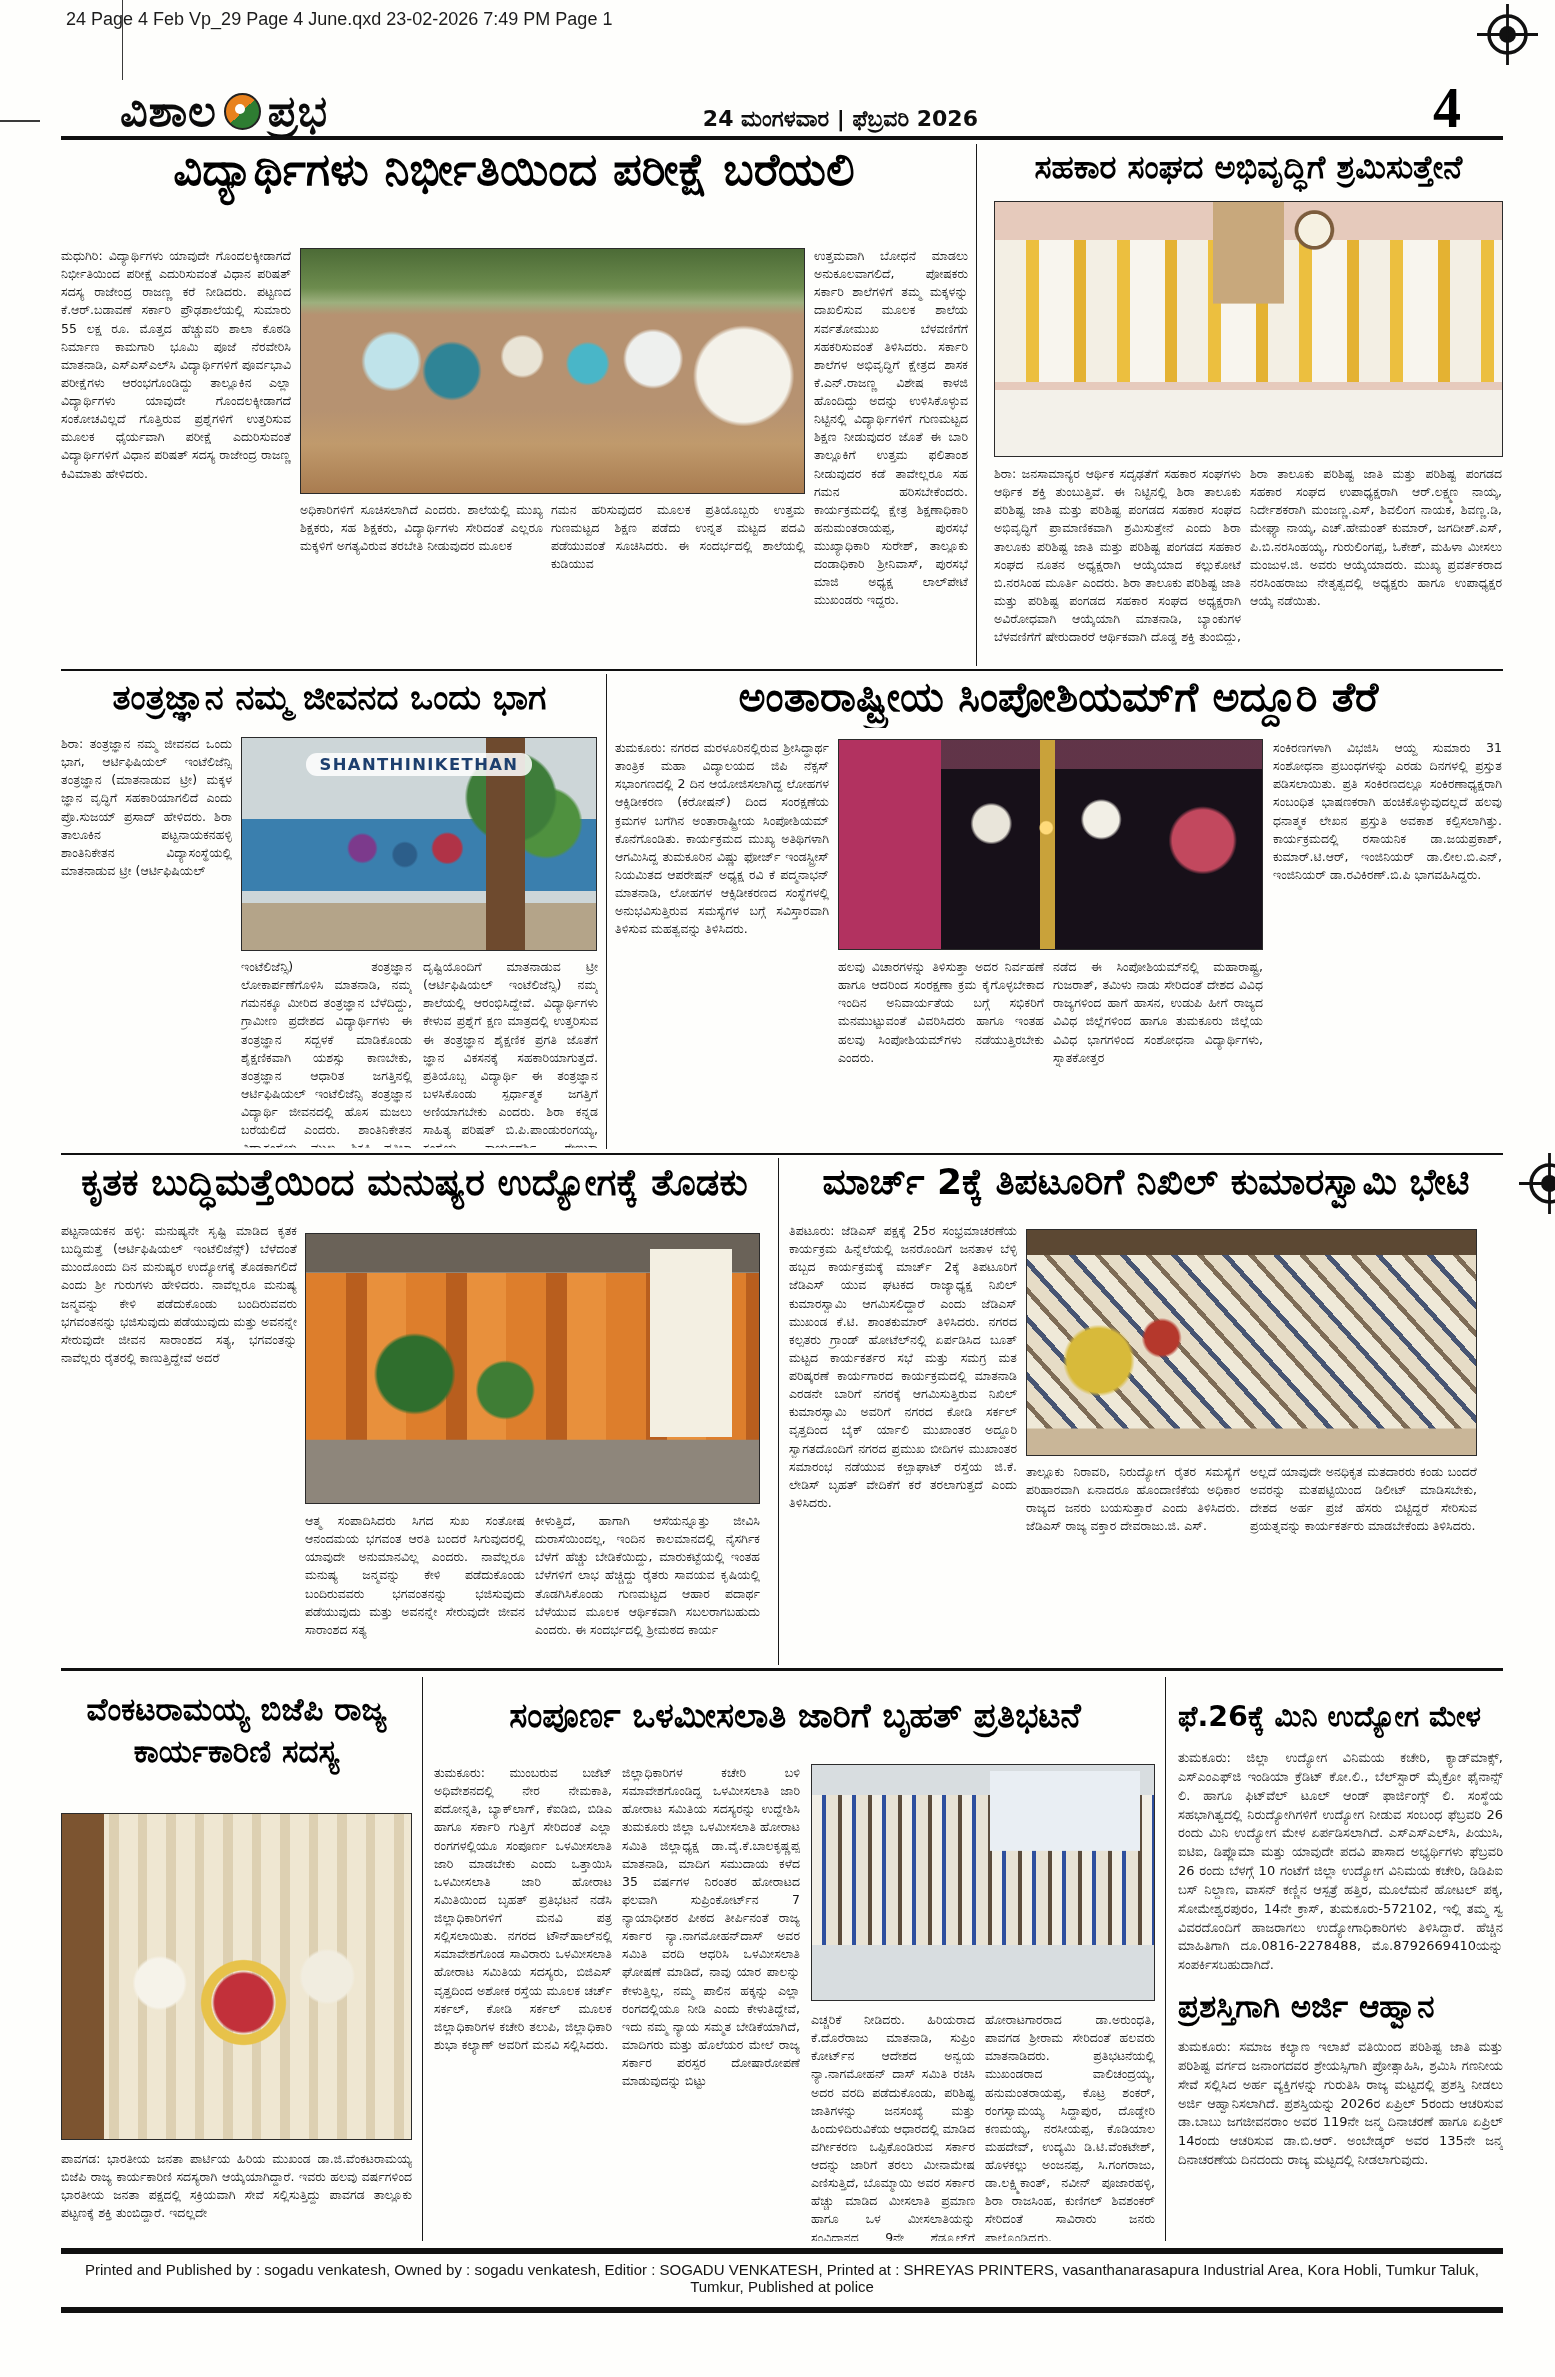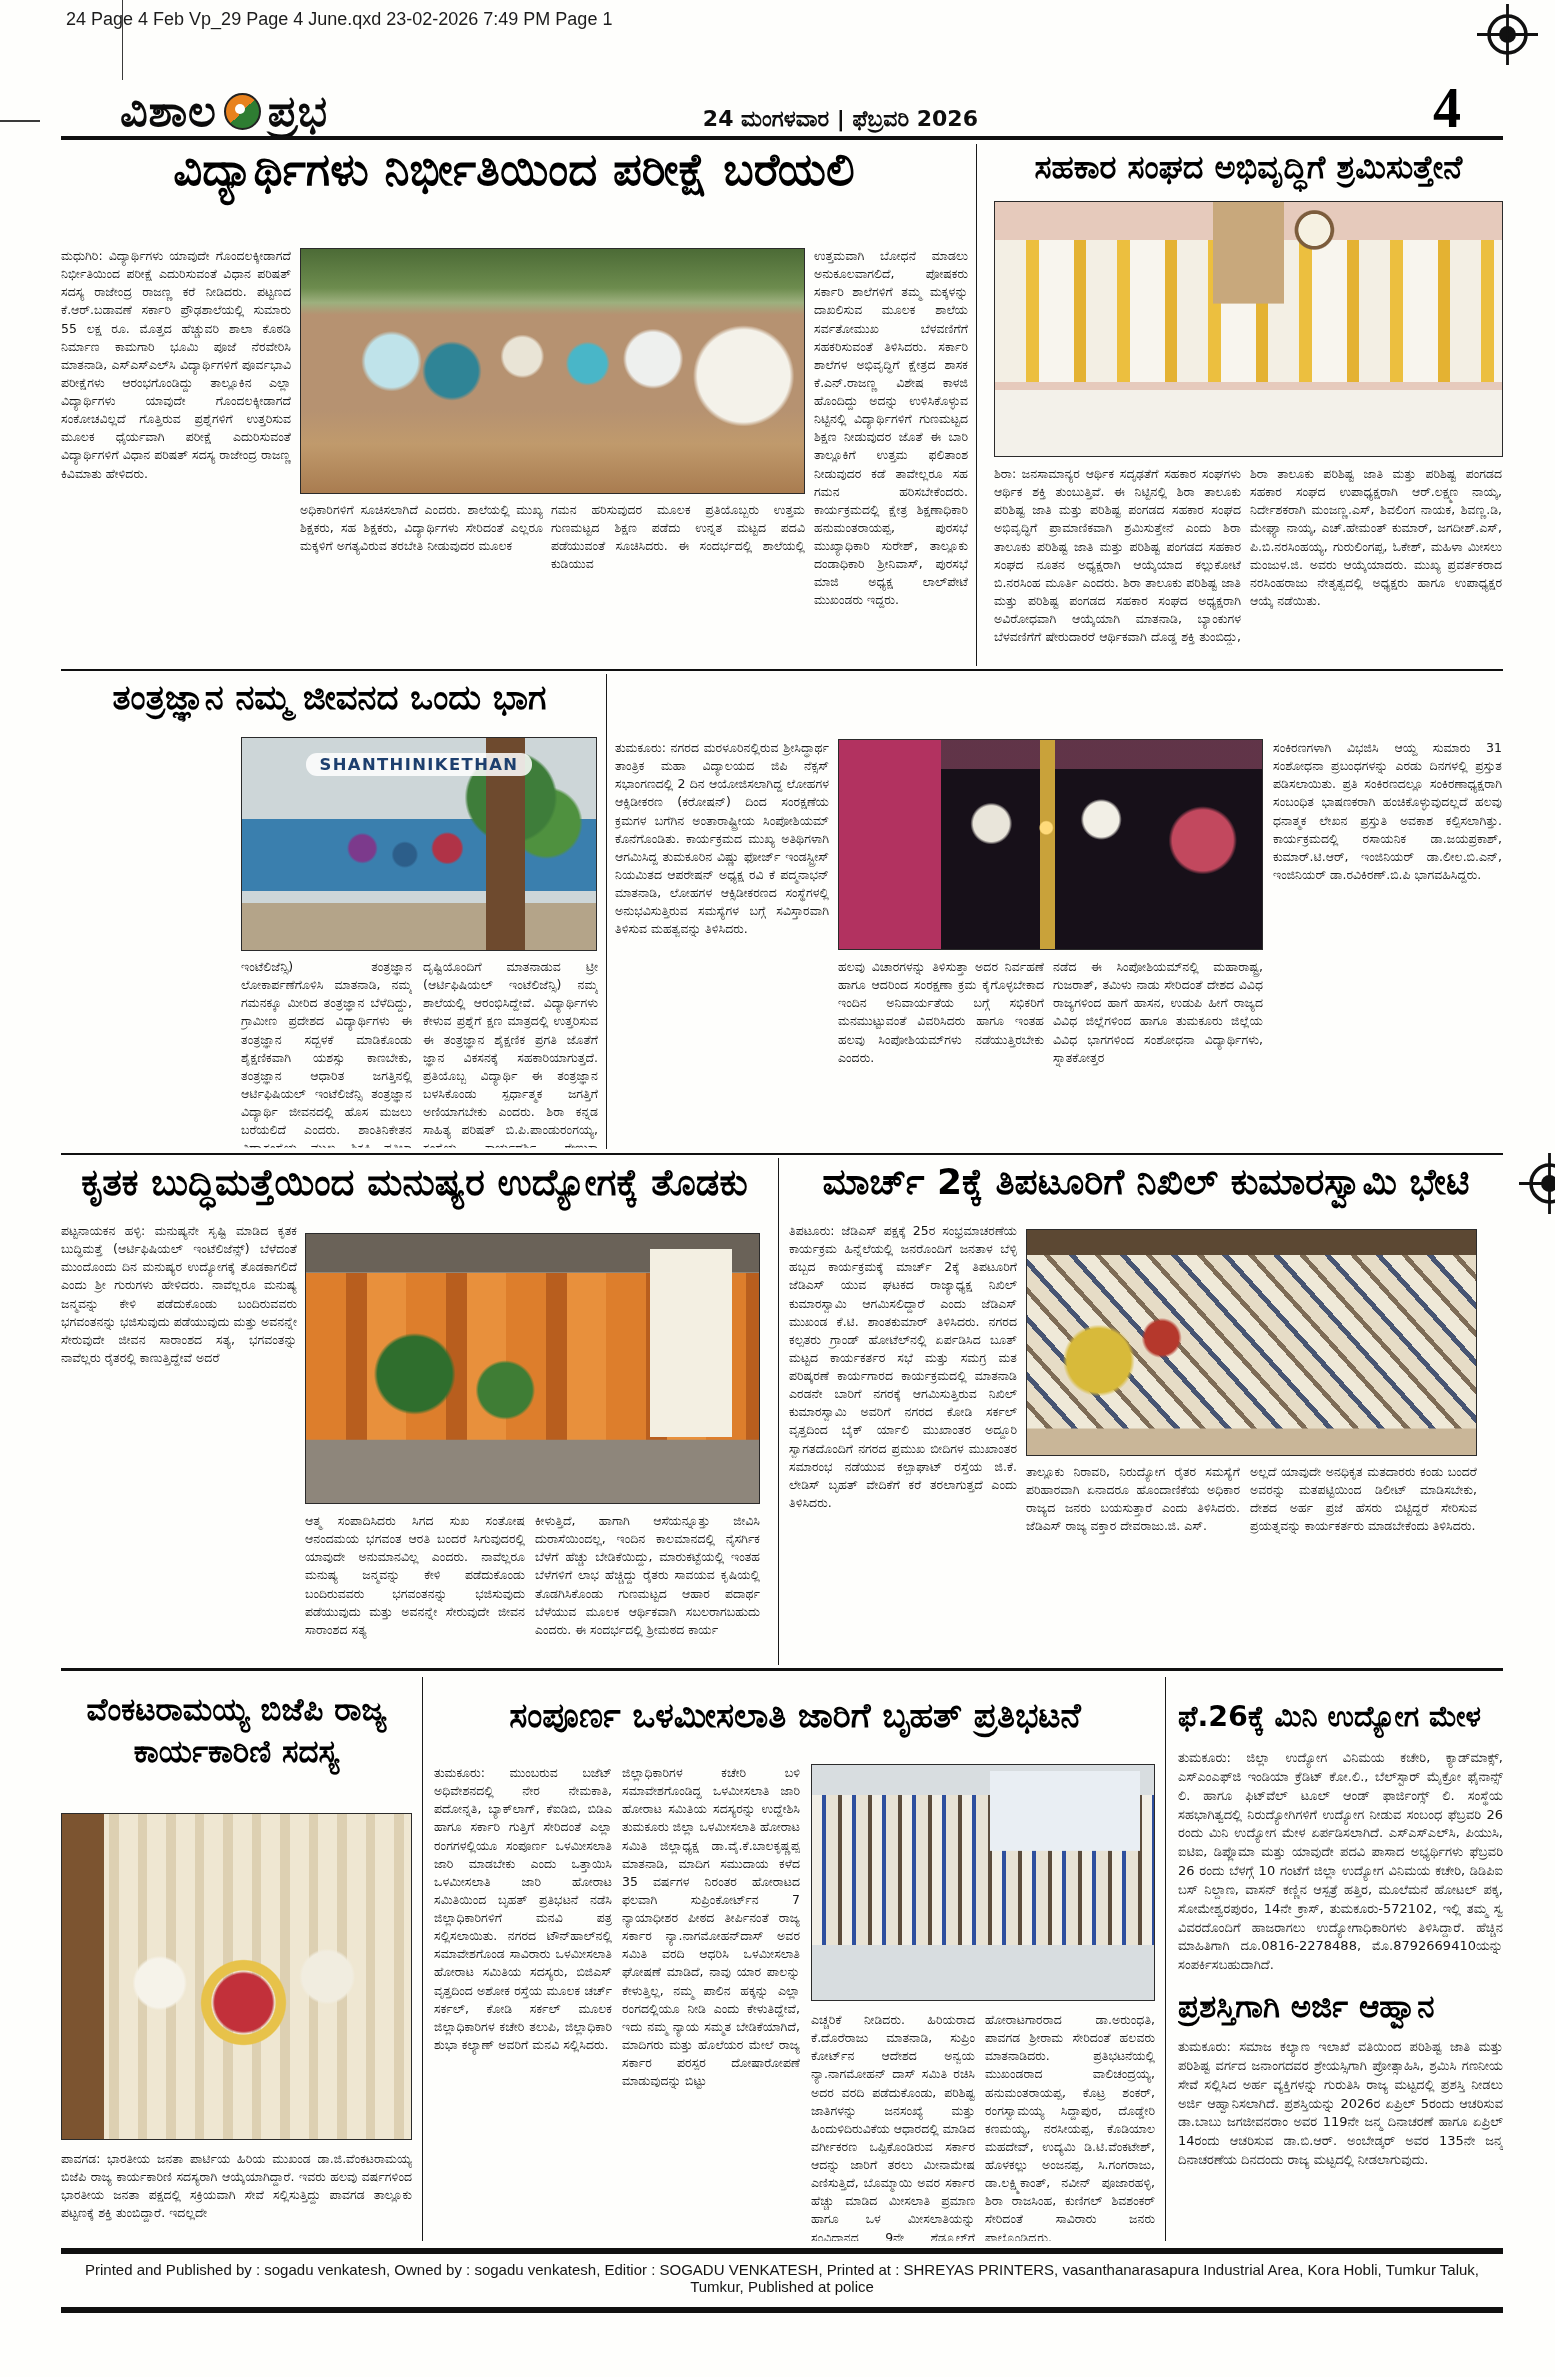--- a/index.html
+++ b/index.html
@@ -136,28 +136,30 @@
   <div class="vrule" style="left:976px;top:144px;height:522px;"></div>
 
   <div class="headline" style="left:994px;top:150px;width:509px;height:43px;font-size:32px;">ಸಹಕಾರ ಸಂಘದ ಅಭಿವೃದ್ಧಿಗೆ ಶ್ರಮಿಸುತ್ತೇನೆ</div>
   <div class="ph ph-coop" style="left:994px;top:201px;width:509px;height:256px;"></div>
   <div class="body-col" style="left:994px;top:465px;width:247px;height:180px;">ಶಿರಾ: ಜನಸಾಮಾನ್ಯರ ಆರ್ಥಿಕ ಸದೃಢತೆಗೆ ಸಹಕಾರ ಸಂಘಗಳು ಆರ್ಥಿಕ ಶಕ್ತಿ ತುಂಬುತ್ತಿವೆ. ಈ ನಿಟ್ಟಿನಲ್ಲಿ ಶಿರಾ ತಾಲೂಕು ಪರಿಶಿಷ್ಟ ಜಾತಿ ಮತ್ತು ಪರಿಶಿಷ್ಟ ಪಂಗಡದ ಸಹಕಾರ ಸಂಘದ ಅಭಿವೃದ್ಧಿಗೆ ಪ್ರಾಮಾಣಿಕವಾಗಿ ಶ್ರಮಿಸುತ್ತೇನೆ ಎಂದು ಶಿರಾ ತಾಲೂಕು ಪರಿಶಿಷ್ಟ ಜಾತಿ ಮತ್ತು ಪರಿಶಿಷ್ಟ ಪಂಗಡದ ಸಹಕಾರ ಸಂಘದ ನೂತನ ಅಧ್ಯಕ್ಷರಾಗಿ ಆಯ್ಕೆಯಾದ ಕಲ್ಲುಕೋಟೆ ಬಿ.ನರಸಿಂಹ ಮೂರ್ತಿ ಎಂದರು. ಶಿರಾ ತಾಲೂಕು ಪರಿಶಿಷ್ಟ ಜಾತಿ ಮತ್ತು ಪರಿಶಿಷ್ಟ ಪಂಗಡದ ಸಹಕಾರ ಸಂಘದ ಅಧ್ಯಕ್ಷರಾಗಿ ಅವಿರೋಧವಾಗಿ ಆಯ್ಕೆಯಾಗಿ ಮಾತನಾಡಿ, ಬ್ಯಾಂಕುಗಳ ಬೆಳವಣಿಗೆಗೆ ಷೇರುದಾರರೆ ಆರ್ಥಿಕವಾಗಿ ದೊಡ್ಡ ಶಕ್ತಿ ತುಂಬಿದ್ದು, ಷೇರುದಾರರ ಪ್ರಗತಿಗಾಗಿ ಅತ್ಯಂತ ಪ್ರಾಮಾಣಿಕತೆಯಿಂದ ಸೇವೆ ಮಾಡುತ್ತೇನೆ ಎಂದರು.</div>
   <div class="body-col" style="left:1250px;top:465px;width:252px;height:180px;">ಶಿರಾ ತಾಲೂಕು ಪರಿಶಿಷ್ಟ ಜಾತಿ ಮತ್ತು ಪರಿಶಿಷ್ಟ ಪಂಗಡದ ಸಹಕಾರ ಸಂಘದ ಉಪಾಧ್ಯಕ್ಷರಾಗಿ ಆರ್.ಲಕ್ಷ್ಮಣ ನಾಯ್ಕ, ನಿರ್ದೇಶಕರಾಗಿ ಮಂಜಣ್ಣ.ಎಸ್, ಶಿವಲಿಂಗ ನಾಯಕ, ಶಿವಣ್ಣ.ಡಿ, ಮೇಘ್ಯಾ ನಾಯ್ಕ, ಎಚ್.ಹೇಮಂತ್ ಕುಮಾರ್, ಜಗದೀಶ್.ಎಸ್, ಪಿ.ಬಿ.ನರಸಿಂಹಯ್ಯ, ಗುರುಲಿಂಗಪ್ಪ, ಓಕೇಶ್, ಮಹಿಳಾ ಮೀಸಲು ಮಂಜುಳ.ಜಿ. ಅವರು ಆಯ್ಕೆಯಾದರು. ಮುಖ್ಯ ಪ್ರವರ್ತಕರಾದ ನರಸಿಂಹರಾಜು ನೇತೃತ್ವದಲ್ಲಿ ಅಧ್ಯಕ್ಷರು ಹಾಗೂ ಉಪಾಧ್ಯಕ್ಷರ ಆಯ್ಕೆ ನಡೆಯಿತು.</div>
 
   <div class="hrule" style="left:61px;top:669px;width:1442px;height:2.1px;"></div>
 
   <div class="headline" style="left:61px;top:679px;width:537px;height:44px;font-size:34px;">ತಂತ್ರಜ್ಞಾನ ನಮ್ಮ ಜೀವನದ ಒಂದು ಭಾಗ</div>
+  <div class="body-col" style="left:61px;top:735px;width:171px;height:413px;">ಶಿರಾ: ತಂತ್ರಜ್ಞಾನ ನಮ್ಮ ಜೀವನದ ಒಂದು ಭಾಗ, ಆರ್ಟಿಫಿಷಿಯಲ್ ಇಂಟೆಲಿಜೆನ್ಸಿ ತಂತ್ರಜ್ಞಾನ (ಮಾತನಾಡುವ ಟ್ರೀ) ಮಕ್ಕಳ ಜ್ಞಾನ ವೃದ್ಧಿಗೆ ಸಹಕಾರಿಯಾಗಲಿದೆ ಎಂದು ಪ್ರೊ.ಸುಜಯ್ ಪ್ರಸಾದ್ ಹೇಳಿದರು. ಶಿರಾ ತಾಲೂಕಿನ ಪಟ್ಟನಾಯಕನಹಳ್ಳಿ ಶಾಂತಿನಿಕೇತನ ವಿದ್ಯಾಸಂಸ್ಥೆಯಲ್ಲಿ ಮಾತನಾಡುವ ಟ್ರೀ (ಆರ್ಟಿಫಿಷಿಯಲ್</div>
   <div class="ph ph-stage" style="left:241px;top:737px;width:356px;height:214px;">
     <span class="ph-banner">SHANTHINIKETHAN</span>
   </div>
   <div class="body-col" style="left:241px;top:958px;width:171px;height:190px;">ಇಂಟೆಲಿಜೆನ್ಸಿ) ತಂತ್ರಜ್ಞಾನ ಲೋಕಾರ್ಪಣೆಗೊಳಿಸಿ ಮಾತನಾಡಿ, ನಮ್ಮ ಗಮನಕ್ಕೂ ಮೀರಿದ ತಂತ್ರಜ್ಞಾನ ಬೆಳೆದಿದ್ದು, ಗ್ರಾಮೀಣ ಪ್ರದೇಶದ ವಿದ್ಯಾರ್ಥಿಗಳು ಈ ತಂತ್ರಜ್ಞಾನ ಸದ್ಬಳಕೆ ಮಾಡಿಕೊಂಡು ಶೈಕ್ಷಣಿಕವಾಗಿ ಯಶಸ್ಸು ಕಾಣಬೇಕು, ತಂತ್ರಜ್ಞಾನ ಆಧಾರಿತ ಜಗತ್ತಿನಲ್ಲಿ ಆರ್ಟಿಫಿಷಿಯಲ್ ಇಂಟೆಲಿಜೆನ್ಸಿ ತಂತ್ರಜ್ಞಾನ ವಿದ್ಯಾರ್ಥಿ ಜೀವನದಲ್ಲಿ ಹೊಸ ಮಜಲು ಬರೆಯಲಿದೆ ಎಂದರು. ಶಾಂತಿನಿಕೇತನ ವಿದ್ಯಾಸಂಸ್ಥೆಯ ಮುಖ್ಯ ಶಿಕ್ಷಕಿ ಪ್ರತಿಭಾ ಸತೀಶ್ ಕುಮಾರ್ ಮಾತನಾಡಿ ಡಿಜಿಟಲ್ ತಂತ್ರಜ್ಞಾನ ಪ್ರಸ್ತುತ ಜಗತ್ತಿನಲ್ಲಿ ಬದಲಾವಣೆಯ ಪರ್ವವನ್ನೇ ಆರಂಭಿಸಿದೆ, ಬದಲಾಗುತ್ತಿರುವ ತಂತ್ರಜ್ಞಾನ ಆಧಾರಿತ ಜಗತ್ತಿಗೆ ವಿದ್ಯಾರ್ಥಿಗಳು ಸಜ್ಜಾಗಬೇಕು ಎಂಬ ದೂರ</div>
   <div class="body-col" style="left:423px;top:958px;width:175px;height:190px;">ದೃಷ್ಟಿಯೊಂದಿಗೆ ಮಾತನಾಡುವ ಟ್ರೀ (ಆರ್ಟಿಫಿಷಿಯಲ್ ಇಂಟೆಲಿಜೆನ್ಸಿ) ನಮ್ಮ ಶಾಲೆಯಲ್ಲಿ ಆರಂಭಿಸಿದ್ದೇವೆ. ವಿದ್ಯಾರ್ಥಿಗಳು ಕೇಳುವ ಪ್ರಶ್ನೆಗೆ ಕ್ಷಣ ಮಾತ್ರದಲ್ಲಿ ಉತ್ತರಿಸುವ ಈ ತಂತ್ರಜ್ಞಾನ ಶೈಕ್ಷಣಿಕ ಪ್ರಗತಿ ಜೊತೆಗೆ ಜ್ಞಾನ ವಿಕಸನಕ್ಕೆ ಸಹಕಾರಿಯಾಗುತ್ತದೆ. ಪ್ರತಿಯೊಬ್ಬ ವಿದ್ಯಾರ್ಥಿ ಈ ತಂತ್ರಜ್ಞಾನ ಬಳಸಿಕೊಂಡು ಸ್ಪರ್ಧಾತ್ಮಕ ಜಗತ್ತಿಗೆ ಅಣಿಯಾಗಬೇಕು ಎಂದರು. ಶಿರಾ ಕನ್ನಡ ಸಾಹಿತ್ಯ ಪರಿಷತ್ ಬಿ.ಪಿ.ಪಾಂಡುರಂಗಯ್ಯ, ಸಂಸ್ಥೆಯ ಕಾರ್ಯದರ್ಶಿ ರೇಣುಕಾ ಪಾಂಡುರಂಗಯ್ಯ, ಉಪನ್ಯಾಸಕ ರಂಗಪ್ಪ, ಶಿಕ್ಷಕ ಕರೇನಾಯಕ, ಪ್ರಜ್ವಲ್, ಶಿಕ್ಷಕರಾದ ಮಂಜುನಾಥ್ ಇತರರು ಇದ್ದರು.</div>
 
   <div class="vrule" style="left:606px;top:674px;height:475px;"></div>
 
+  <div class="headline" style="left:615px;top:675px;width:887px;height:53px;font-size:41px;">ಅಂತಾರಾಷ್ಟ್ರೀಯ ಸಿಂಪೋಶಿಯಮ್‌ಗೆ ಅದ್ದೂರಿ ತೆರೆ</div>
   <div class="body-col" style="left:615px;top:739px;width:214px;height:409px;">ತುಮಕೂರು: ನಗರದ ಮರಳೂರಿನಲ್ಲಿರುವ ಶ್ರೀಸಿದ್ಧಾರ್ಥ ತಾಂತ್ರಿಕ ಮಹಾ ವಿದ್ಯಾಲಯದ ಜಿಪಿ ನೆಕ್ಸಸ್ ಸಭಾಂಗಣದಲ್ಲಿ 2 ದಿನ ಆಯೋಜಿಸಲಾಗಿದ್ದ ಲೋಹಗಳ ಆಕ್ಸಿಡೀಕರಣ (ಕರೋಷನ್) ದಿಂದ ಸಂರಕ್ಷಣೆಯ ಕ್ರಮಗಳ ಬಗೆಗಿನ ಅಂತಾರಾಷ್ಟ್ರೀಯ ಸಿಂಪೋಶಿಯಮ್ ಕೊನೆಗೊಂಡಿತು. ಕಾರ್ಯಕ್ರಮದ ಮುಖ್ಯ ಅತಿಥಿಗಳಾಗಿ ಆಗಮಿಸಿದ್ದ ತುಮಕೂರಿನ ವಿಷ್ಣು ಫೋರ್ಜ್ ಇಂಡಸ್ಟ್ರೀಸ್ ನಿಯಮಿತದ ಆಪರೇಷನ್ ಅಧ್ಯಕ್ಷ ರವಿ ಕೆ ಪದ್ಮನಾಭನ್ ಮಾತನಾಡಿ, ಲೋಹಗಳ ಆಕ್ಸಿಡೀಕರಣದ ಸಂಸ್ಥೆಗಳಲ್ಲಿ ಅನುಭವಿಸುತ್ತಿರುವ ಸಮಸ್ಯೆಗಳ ಬಗ್ಗೆ ಸವಿಸ್ತಾರವಾಗಿ ತಿಳಿಸುವ ಮಹತ್ವವನ್ನು ತಿಳಿಸಿದರು.</div>
   <div class="ph ph-lamp" style="left:838px;top:739px;width:425px;height:211px;"></div>
   <div class="body-col" style="left:838px;top:958px;width:206px;height:190px;">ಹಲವು ವಿಚಾರಗಳನ್ನು ತಿಳಿಸುತ್ತಾ ಅದರ ನಿರ್ವಹಣೆ ಹಾಗೂ ಆದರಿಂದ ಸಂರಕ್ಷಣಾ ಕ್ರಮ ಕೈಗೊಳ್ಳಬೇಕಾದ ಇಂದಿನ ಅನಿವಾರ್ಯತೆಯ ಬಗ್ಗೆ ಸಭಿಕರಿಗೆ ಮನಮುಟ್ಟುವಂತೆ ವಿವರಿಸಿದರು ಹಾಗೂ ಇಂತಹ ಹಲವು ಸಿಂಪೋಶಿಯಮ್‌ಗಳು ನಡೆಯುತ್ತಿರಬೇಕು ಎಂದರು.</div>
   <div class="body-col" style="left:1053px;top:958px;width:210px;height:190px;">ನಡೆದ ಈ ಸಿಂಪೋಶಿಯಮ್‌ನಲ್ಲಿ ಮಹಾರಾಷ್ಟ್ರ, ಗುಜರಾತ್, ತಮಿಳು ನಾಡು ಸೇರಿದಂತೆ ದೇಶದ ವಿವಿಧ ರಾಜ್ಯಗಳಿಂದ ಹಾಗೆ ಹಾಸನ, ಉಡುಪಿ ಹೀಗೆ ರಾಜ್ಯದ ವಿವಿಧ ಜಿಲ್ಲೆಗಳಿಂದ ಹಾಗೂ ತುಮಕೂರು ಜಿಲ್ಲೆಯ ವಿವಿಧ ಭಾಗಗಳಿಂದ ಸಂಶೋಧನಾ ವಿದ್ಯಾರ್ಥಿಗಳು, ಸ್ನಾತಕೋತ್ತರ</div>
   <div class="body-col" style="left:1273px;top:739px;width:229px;height:409px;">ಸಂಕಿರಣಗಳಾಗಿ ವಿಭಜಿಸಿ ಆಯ್ದ ಸುಮಾರು 31 ಸಂಶೋಧನಾ ಪ್ರಬಂಧಗಳನ್ನು ಎರಡು ದಿನಗಳಲ್ಲಿ ಪ್ರಸ್ತುತ ಪಡಿಸಲಾಯಿತು. ಪ್ರತಿ ಸಂಕಿರಣದಲ್ಲೂ ಸಂಕಿರಣಾಧ್ಯಕ್ಷರಾಗಿ ಸಂಬಂಧಿತ ಭಾಷಣಕರಾಗಿ ಹಂಚಿಕೊಳ್ಳುವುದಲ್ಲದೆ ಹಲವು ಧನಾತ್ಮಕ ಲೇಖನ ಪ್ರಸ್ತುತಿ ಅವಕಾಶ ಕಲ್ಪಿಸಲಾಗಿತ್ತು. ಕಾರ್ಯಕ್ರಮದಲ್ಲಿ ರಸಾಯನಿಕ ಡಾ.ಜಯಪ್ರಕಾಶ್, ಕುಮಾರ್.ಟಿ.ಆರ್, ಇಂಜಿನಿಯರ್ ಡಾ.ಲೀಲ.ಬಿ.ಎನ್, ಇಂಜಿನಿಯರ್ ಡಾ.ರವಿಕಿರಣ್.ಬಿ.ಪಿ ಭಾಗವಹಿಸಿದ್ದರು.</div>
 
   <div class="hrule" style="left:61px;top:1153px;width:1442px;height:2.1px;"></div>
 
   <div class="headline" style="left:61px;top:1163px;width:707px;height:49px;font-size:37px;">ಕೃತಕ ಬುದ್ಧಿಮತ್ತೆಯಿಂದ ಮನುಷ್ಯರ ಉದ್ಯೋಗಕ್ಕೆ ತೊಡಕು</div>
   <div class="body-col" style="left:61px;top:1222px;width:236px;height:423px;">ಪಟ್ಟನಾಯಕನ ಹಳ್ಳಿ: ಮನುಷ್ಯನೇ ಸೃಷ್ಟಿ ಮಾಡಿದ ಕೃತಕ ಬುದ್ಧಿಮತ್ತೆ (ಆರ್ಟಿಫಿಷಿಯಲ್ ಇಂಟೆಲಿಜೆನ್ಸ್) ಬೆಳೆದಂತೆ ಮುಂದೊಂದು ದಿನ ಮನುಷ್ಯರ ಉದ್ಯೋಗಕ್ಕೆ ತೊಡಕಾಗಲಿದೆ ಎಂದು ಶ್ರೀ ಗುರುಗಳು ಹೇಳಿದರು. ನಾವೆಲ್ಲರೂ ಮನುಷ್ಯ ಜನ್ಮವನ್ನು ಕೇಳಿ ಪಡೆದುಕೊಂಡು ಬಂದಿರುವವರು ಭಗವಂತನನ್ನು ಭಜಿಸುವುದು ಪಡೆಯುವುದು ಮತ್ತು ಅವನನ್ನೇ ಸೇರುವುದೇ ಜೀವನ ಸಾರಾಂಶದ ಸತ್ಯ, ಭಗವಂತನ್ನು ನಾವೆಲ್ಲರು ರೈತರಲ್ಲಿ ಕಾಣುತ್ತಿದ್ದೇವೆ ಅದರೆ</div>

